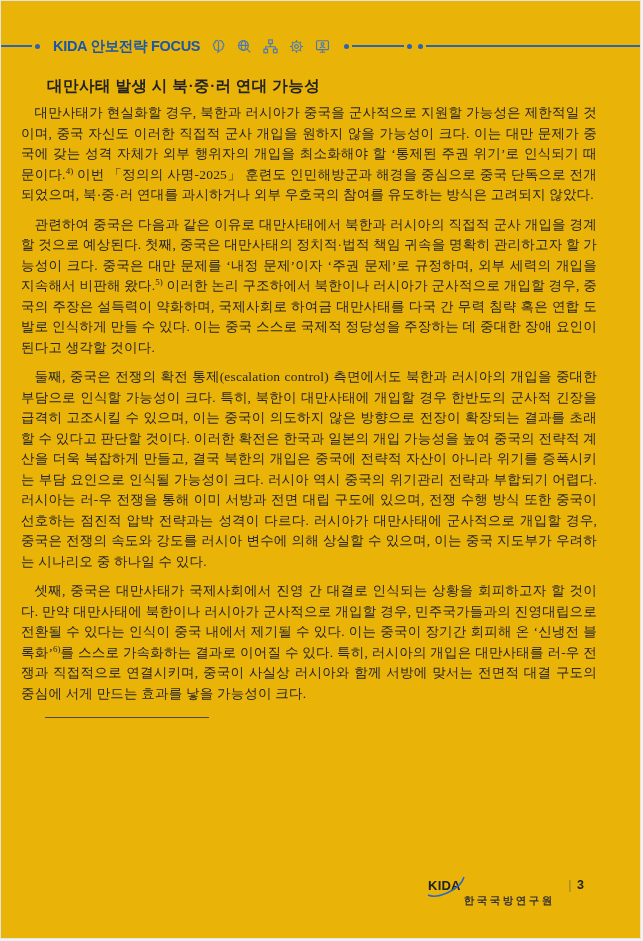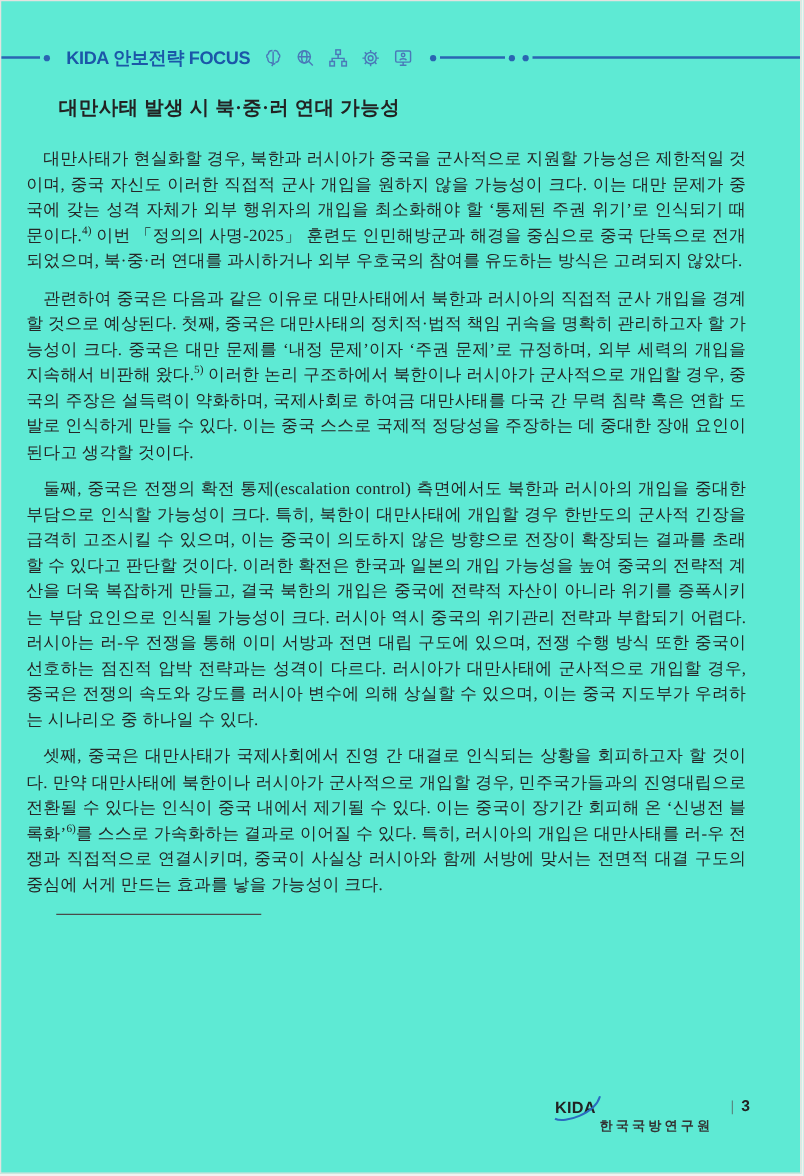--- a/index.html
+++ b/index.html
@@ -4,21 +4,21 @@
 <style>
   html,body{margin:0;padding:0;}
   body{
     width:643px;height:941px;
     background:#f2f2f0;
     font-family:"Liberation Serif","DejaVu Serif",serif;
   }
   .page{
     position:relative;
     width:641px;height:939px;
-    background:#5eead4;
+    background:#eab308;
     border:1px solid #e3e3e0;
     box-sizing:border-box;
     overflow:hidden;
   }
   
   .header{
     display:flex;align-items:center;
     margin-top:25px;height:40px;
   }
   .hseg{height:2px;background:#2a65b2;flex:none;}
@@ -35,21 +35,21 @@
   .icons svg{display:block;}
   .doc-title{
     font-family:"Liberation Sans","DejaVu Sans",sans-serif;
     font-weight:700;font-size:9.5px;line-height:1.45;
     color:#2b2b2b;text-align:center;
     margin:0 4px;max-width:232px;white-space:nowrap;
   }
   
   .section-title{
     font-size:15.5px;font-weight:700;color:#222;
-    margin:10px 0 20px 26px;letter-spacing:0.5px;padding-left:20px;
+    margin:10px 0 6px 26px;letter-spacing:0.5px;padding-left:20px;
   }
   
   .body{margin:0 43px 0 20px;}
   .body p{
     font-size:13.5px;line-height:20.5px;color:#262626;
     text-align:justify;text-indent:1em;
     margin:0 0 9px 0;letter-spacing:0.2px;
   }
   .body p sup{font-size:9px;line-height:0;letter-spacing:0;}
   
@@ -59,21 +59,21 @@
   }
   .footnotes{margin:0 40px 0 44px;}
   .footnote{
     font-size:10.8px;line-height:16.5px;color:#2e2e2e;
     padding-left:17px;text-indent:-17px;
     text-align:justify;margin-bottom:2px;letter-spacing:0.1px;
   }
   .footnote .fn-num{margin-right:4px;}
   
   .footer{
-    position:absolute;right:40px;bottom:30px;
+    position:absolute;right:56px;bottom:30px;
     display:flex;align-items:center;white-space:nowrap;
   }
   .kida-wrap{
     position:relative;display:inline-block;
     font-family:"Liberation Sans","DejaVu Sans",sans-serif;
     font-weight:800;font-size:13px;color:#222;
     letter-spacing:0.2px;padding:0 2px;
   }
   .kida-wrap svg{position:absolute;left:-4px;top:-5px;pointer-events:none;}
   .org{

